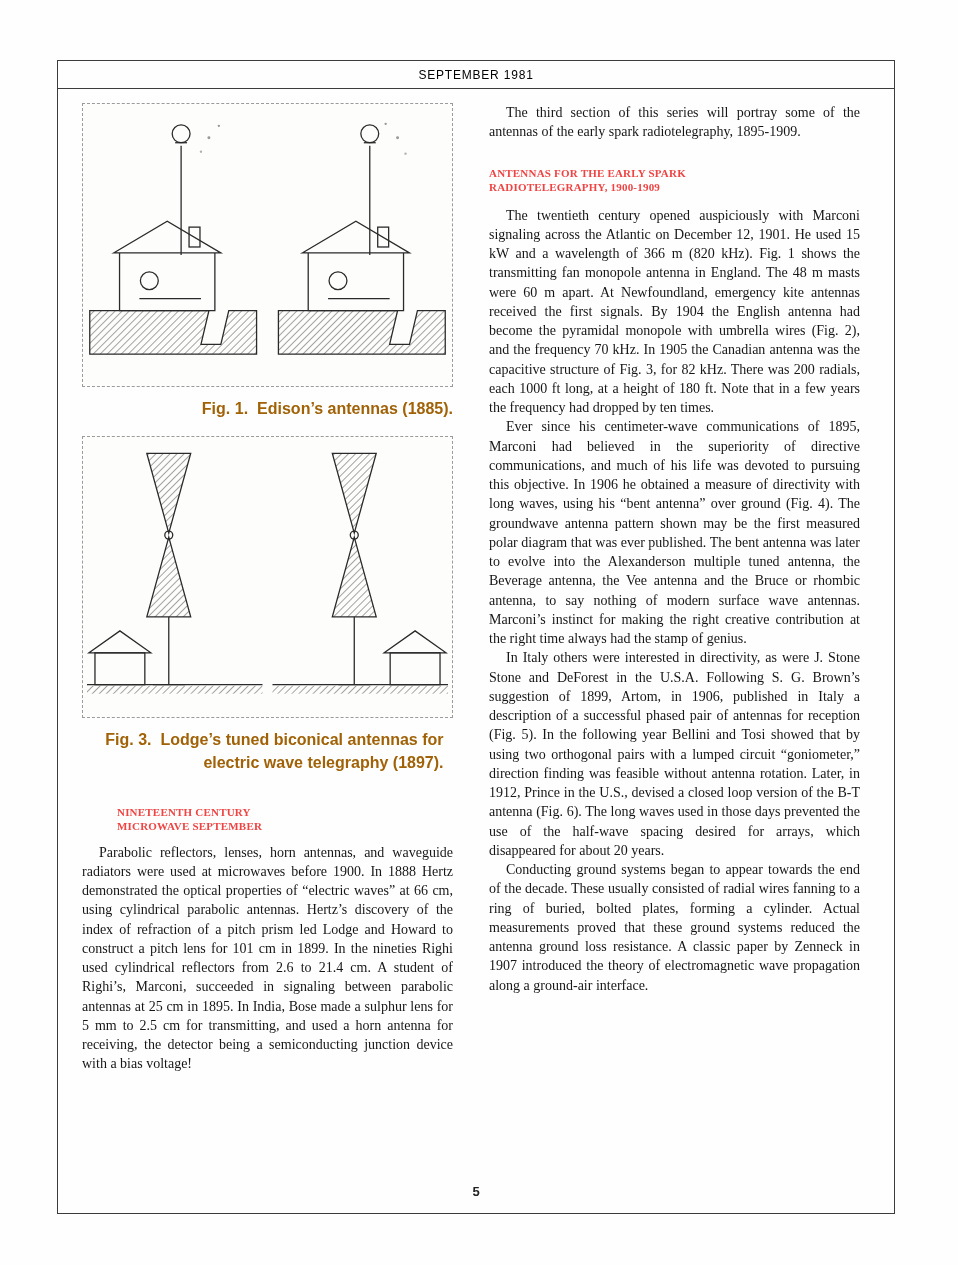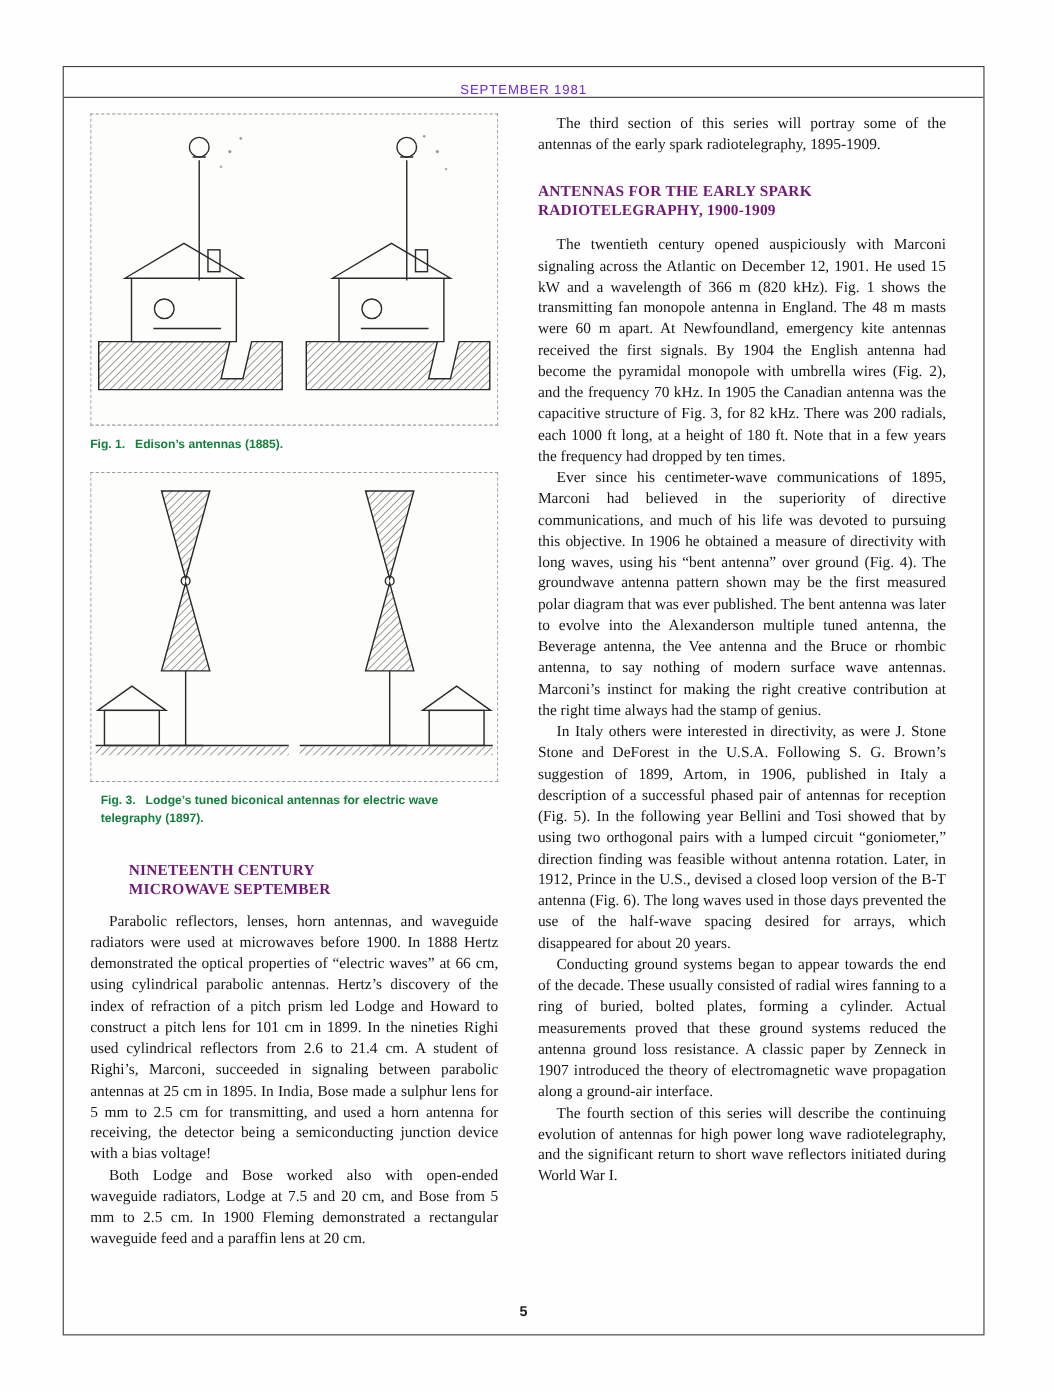--- a/index.html
+++ b/index.html
@@ -15,64 +15,64 @@
   .frame {
     position: absolute; left: 57px; top: 60px;
     width: 838px; height: 1154px;
     border: 1.5px solid #3c3c3c;
     box-sizing: border-box;
     background: #fefefe;
   }
   .header-band {
     height: 27px;
     border-bottom: 1.5px solid #3c3c3c;
-    display: flex; align-items: flex-end; justify-content: center;
+    display: flex; align-items: center; justify-content: center;
     font-family: "Liberation Sans", sans-serif;
-    font-size: 12px; letter-spacing: 0.8px; color: #6d28d9;
+    font-size: 12px; letter-spacing: 0.8px; color: #000000;
   }
   .content {
     display: flex; gap: 36px;
     padding: 14px 24px 0 24px;
     box-sizing: border-box;
   }
   .col { width: 371px; overflow: hidden; }
 
   .para {
     margin: 0;
     font-size: 14px;
     line-height: 1.375;
     text-align: justify;
     color: #161616;
   }
   .indent { text-indent: 17px; }
 
   .heading {
-    font-size: 14px; font-weight: bold;
+    font-size: 11px; font-weight: bold;
     margin: 26px 0 10px 0;
     line-height: 1.28; letter-spacing: 0.2px;
-    color: #701a75;
+    color: #ef4444;
   }
   .heading span { display: block; }
   .left-col .heading { margin-top: 30px; margin-left: 35px; }
   .right-col .heading { margin-top: 24px; margin-bottom: 12px; }
 
   figure { margin: 0; }
   .figbox {
     border: 1px dashed #9b9b9b;
     background: #fdfdfc;
     box-sizing: border-box;
   }
   .figbox-1 { height: 284px; }
   .figbox-2 { height: 282px; margin-top: 16px; }
   .figbox svg { display: block; width: 100%; height: 100%; }
 
   .caption {
     font-family: "Liberation Sans", sans-serif;
-    font-weight: bold; font-size: 11px;
-    text-align: left; color: #15803d;
+    font-weight: bold; font-size: 16px;
+    text-align: right; color: #a16207;
     margin: 10px auto 0 auto;
     line-height: 1.45;
   }
   .caption-2 { max-width: 352px; }
   .cap-label { margin-right: 9px; white-space: nowrap; }
 
   .page-number {
     position: absolute; left: 0; right: 0; bottom: 14px;
     text-align: center;
     font-family: "Liberation Sans", sans-serif;
@@ -176,37 +176,35 @@
             <span class="cap-label">Fig. 3.</span><span>Lodge’s tuned biconical antennas for electric wave telegraphy (1897).</span>
           </figcaption>
         </figure>
 
         <h2 class="heading">
           <span>NINETEENTH CENTURY</span>
           <span>MICROWAVE SEPTEMBER</span>
         </h2>
 
         <p class="para indent">Parabolic reflectors, lenses, horn antennas, and waveguide radiators were used at microwaves before 1900. In 1888 Hertz demonstrated the optical properties of “electric waves” at 66 cm, using cylindrical parabolic antennas. Hertz’s discovery of the index of refraction of a pitch prism led Lodge and Howard to construct a pitch lens for 101 cm in 1899. In the nineties Righi used cylindrical reflectors from 2.6 to 21.4 cm. A student of Righi’s, Marconi, succeeded in signaling between parabolic antennas at 25 cm in 1895. In India, Bose made a sulphur lens for 5 mm to 2.5 cm for transmitting, and used a horn antenna for receiving, the detector being a semiconducting junction device with a bias voltage!</p>
-        <p class="para indent">Both Lodge and Bose worked also with open-ended waveguide radiators, Lodge at 7.5 and 20 cm, and Bose from 5 mm to 2.5 cm. In 1900 Fleming demonstrated a rectangular waveguide feed and a paraffin lens at 20 cm.</p>
 
       </div>
 
       <div class="col right-col">
 
         <p class="para indent">The third section of this series will portray some of the antennas of the early spark radiotelegraphy, 1895-1909.</p>
 
         <h2 class="heading">
           <span>ANTENNAS FOR THE EARLY SPARK</span>
           <span>RADIOTELEGRAPHY, 1900-1909</span>
         </h2>
 
         <p class="para indent">The twentieth century opened auspiciously with Marconi signaling across the Atlantic on December 12, 1901. He used 15 kW and a wavelength of 366 m (820 kHz). Fig. 1 shows the transmitting fan monopole antenna in England. The 48 m masts were 60 m apart. At Newfoundland, emergency kite antennas received the first signals. By 1904 the English antenna had become the pyramidal monopole with umbrella wires (Fig. 2), and the frequency 70 kHz. In 1905 the Canadian antenna was the capacitive structure of Fig. 3, for 82 kHz. There was 200 radials, each 1000 ft long, at a height of 180 ft. Note that in a few years the frequency had dropped by ten times.</p>
         <p class="para indent">Ever since his centimeter-wave communications of 1895, Marconi had believed in the superiority of directive communications, and much of his life was devoted to pursuing this objective. In 1906 he obtained a measure of directivity with long waves, using his “bent antenna” over ground (Fig. 4). The groundwave antenna pattern shown may be the first measured polar diagram that was ever published. The bent antenna was later to evolve into the Alexanderson multiple tuned antenna, the Beverage antenna, the Vee antenna and the Bruce or rhombic antenna, to say nothing of modern surface wave antennas. Marconi’s instinct for making the right creative contribution at the right time always had the stamp of genius.</p>
         <p class="para indent">In Italy others were interested in directivity, as were J. Stone Stone and DeForest in the U.S.A. Following S. G. Brown’s suggestion of 1899, Artom, in 1906, published in Italy a description of a successful phased pair of antennas for reception (Fig. 5). In the following year Bellini and Tosi showed that by using two orthogonal pairs with a lumped circuit “goniometer,” direction finding was feasible without antenna rotation. Later, in 1912, Prince in the U.S., devised a closed loop version of the B-T antenna (Fig. 6). The long waves used in those days prevented the use of the half-wave spacing desired for arrays, which disappeared for about 20 years.</p>
         <p class="para indent">Conducting ground systems began to appear towards the end of the decade. These usually consisted of radial wires fanning to a ring of buried, bolted plates, forming a cylinder. Actual measurements proved that these ground systems reduced the antenna ground loss resistance. A classic paper by Zenneck in 1907 introduced the theory of electromagnetic wave propagation along a ground-air interface.</p>
-        <p class="para indent">The fourth section of this series will describe the continuing evolution of antennas for high power long wave radio­telegraphy, and the significant return to short wave reflectors initiated during World War I.</p>
 
       </div>
     </div>
 
     <div class="page-number">5</div>
   </div>
 </div>
 
 </body></html>

